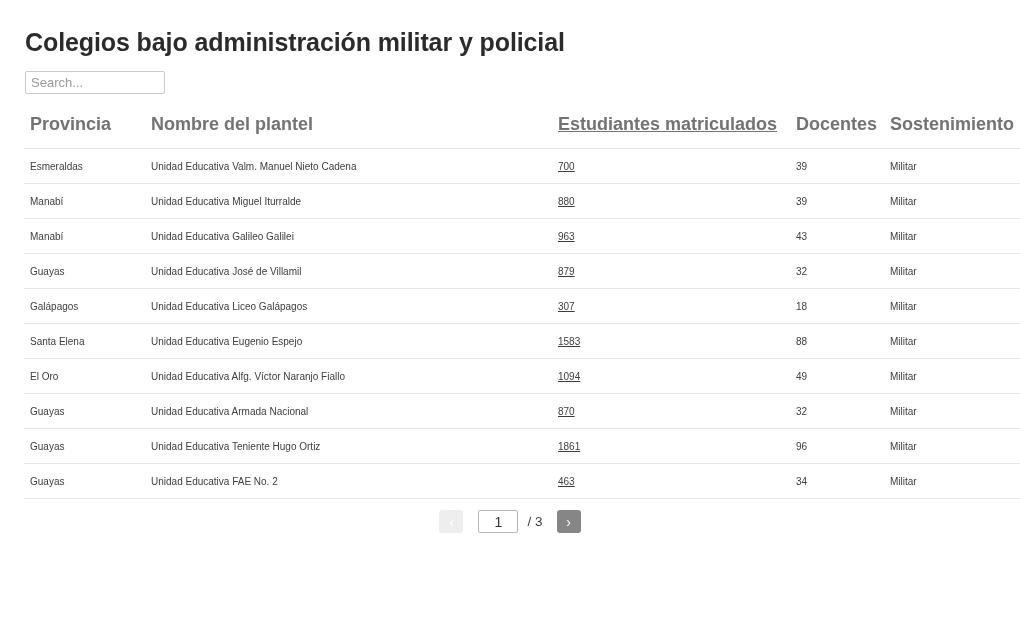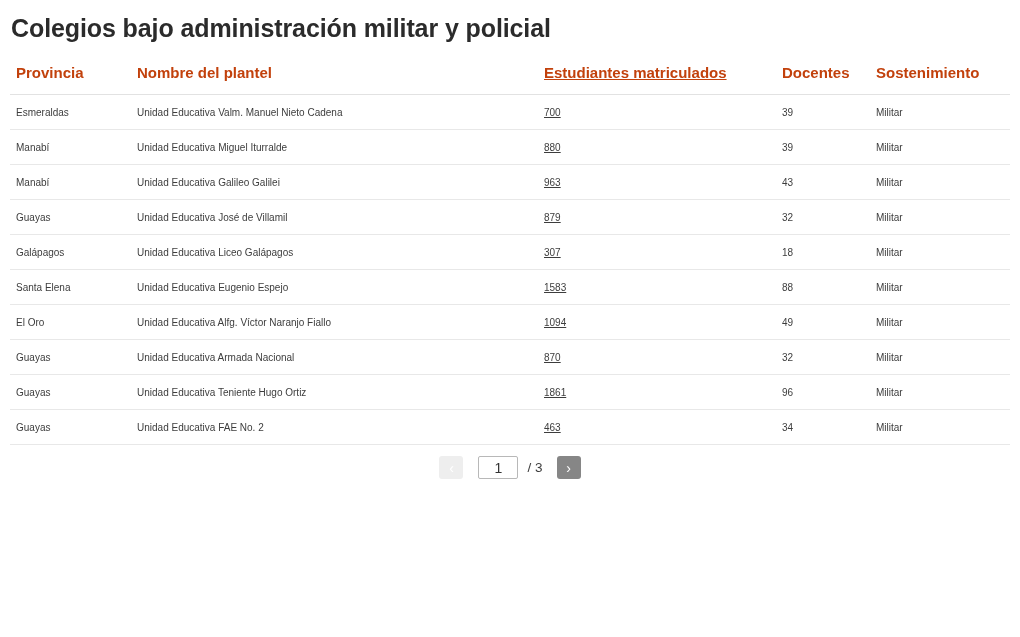--- a/index.html
+++ b/index.html
@@ -14,21 +14,21 @@
     overflow: hidden;
     font-family: "Liberation Sans", "DejaVu Sans", sans-serif;
     color: #3a3a3a;
     -webkit-font-smoothing: antialiased;
   }
 
   .page {
     width: 1020px;
     height: 503px;
     box-sizing: border-box;
-    padding: 0;
+    padding: 14px;
     position: relative;
   }
 
   
   .page-title {
     margin: 0;
     padding: 12px 0 0 11px;
     font-size: 25px;
     line-height: 32px;
     font-weight: bold;
@@ -65,22 +65,22 @@
   }
   table.data-table {
     width: 1000px;
     border-collapse: collapse;
     table-layout: fixed;
     font-size: 14px;
   }
   table.data-table thead th {
     text-align: left;
     font-weight: bold;
-    font-size: 15px;
-    color: #c2410c;
+    font-size: 18px;
+    color: #737373;
     padding: 0 0 13px 0;
     border-bottom: 1px solid #e2e2e2;
     vertical-align: bottom;
     white-space: nowrap;
   }
   table.data-table tbody td {
     text-align: left;
     font-size: 10px;
     color: #3d3d3d;
     padding: 12px 0 11px 0;
@@ -160,20 +160,23 @@
     color: #3d3d3d;
   }
 </style>
 </head>
 <body>
 
 <div class="page">
 
   <h1 class="page-title">Colegios bajo administración militar y policial</h1>
 
+  <div class="search-wrap">
+    <input class="search-input" type="text" placeholder="Search..." style="">
+  </div>
 
   <div class="table-wrap">
     <table class="data-table">
       <thead>
         <tr>
           <th class="col-provincia">Provincia</th>
           <th class="col-plantel">Nombre del plantel</th>
           <th class="col-estudiantes">Estudiantes matriculados</th>
           <th class="col-docentes">Docentes</th>
           <th class="col-sostenimiento">Sostenimiento</th>

